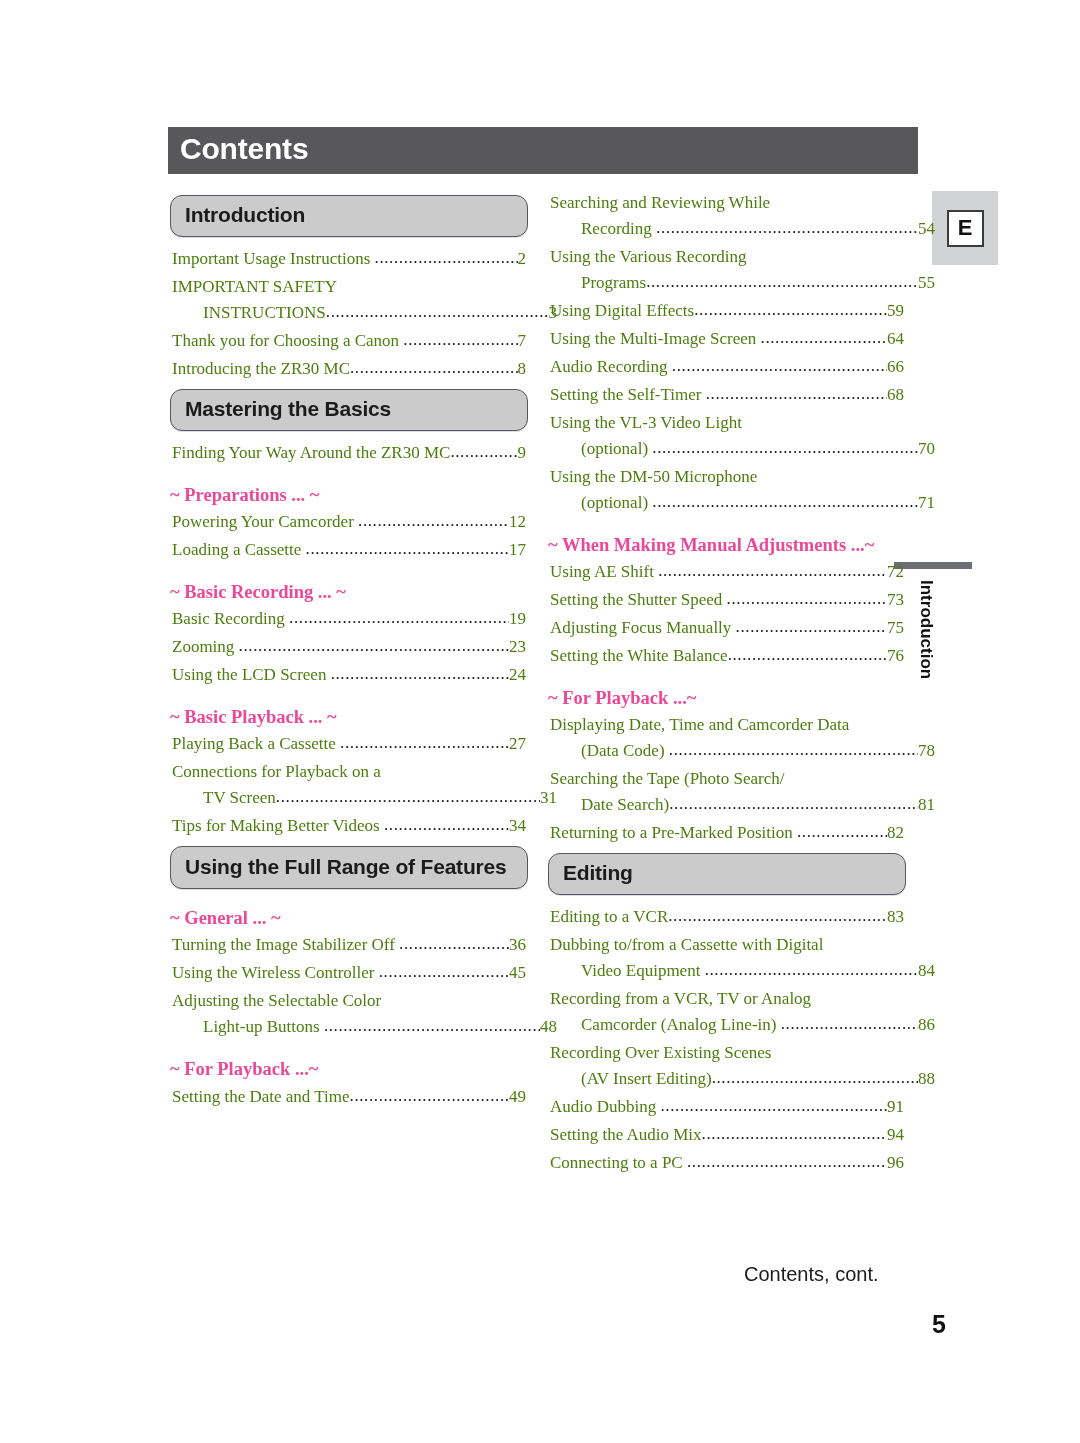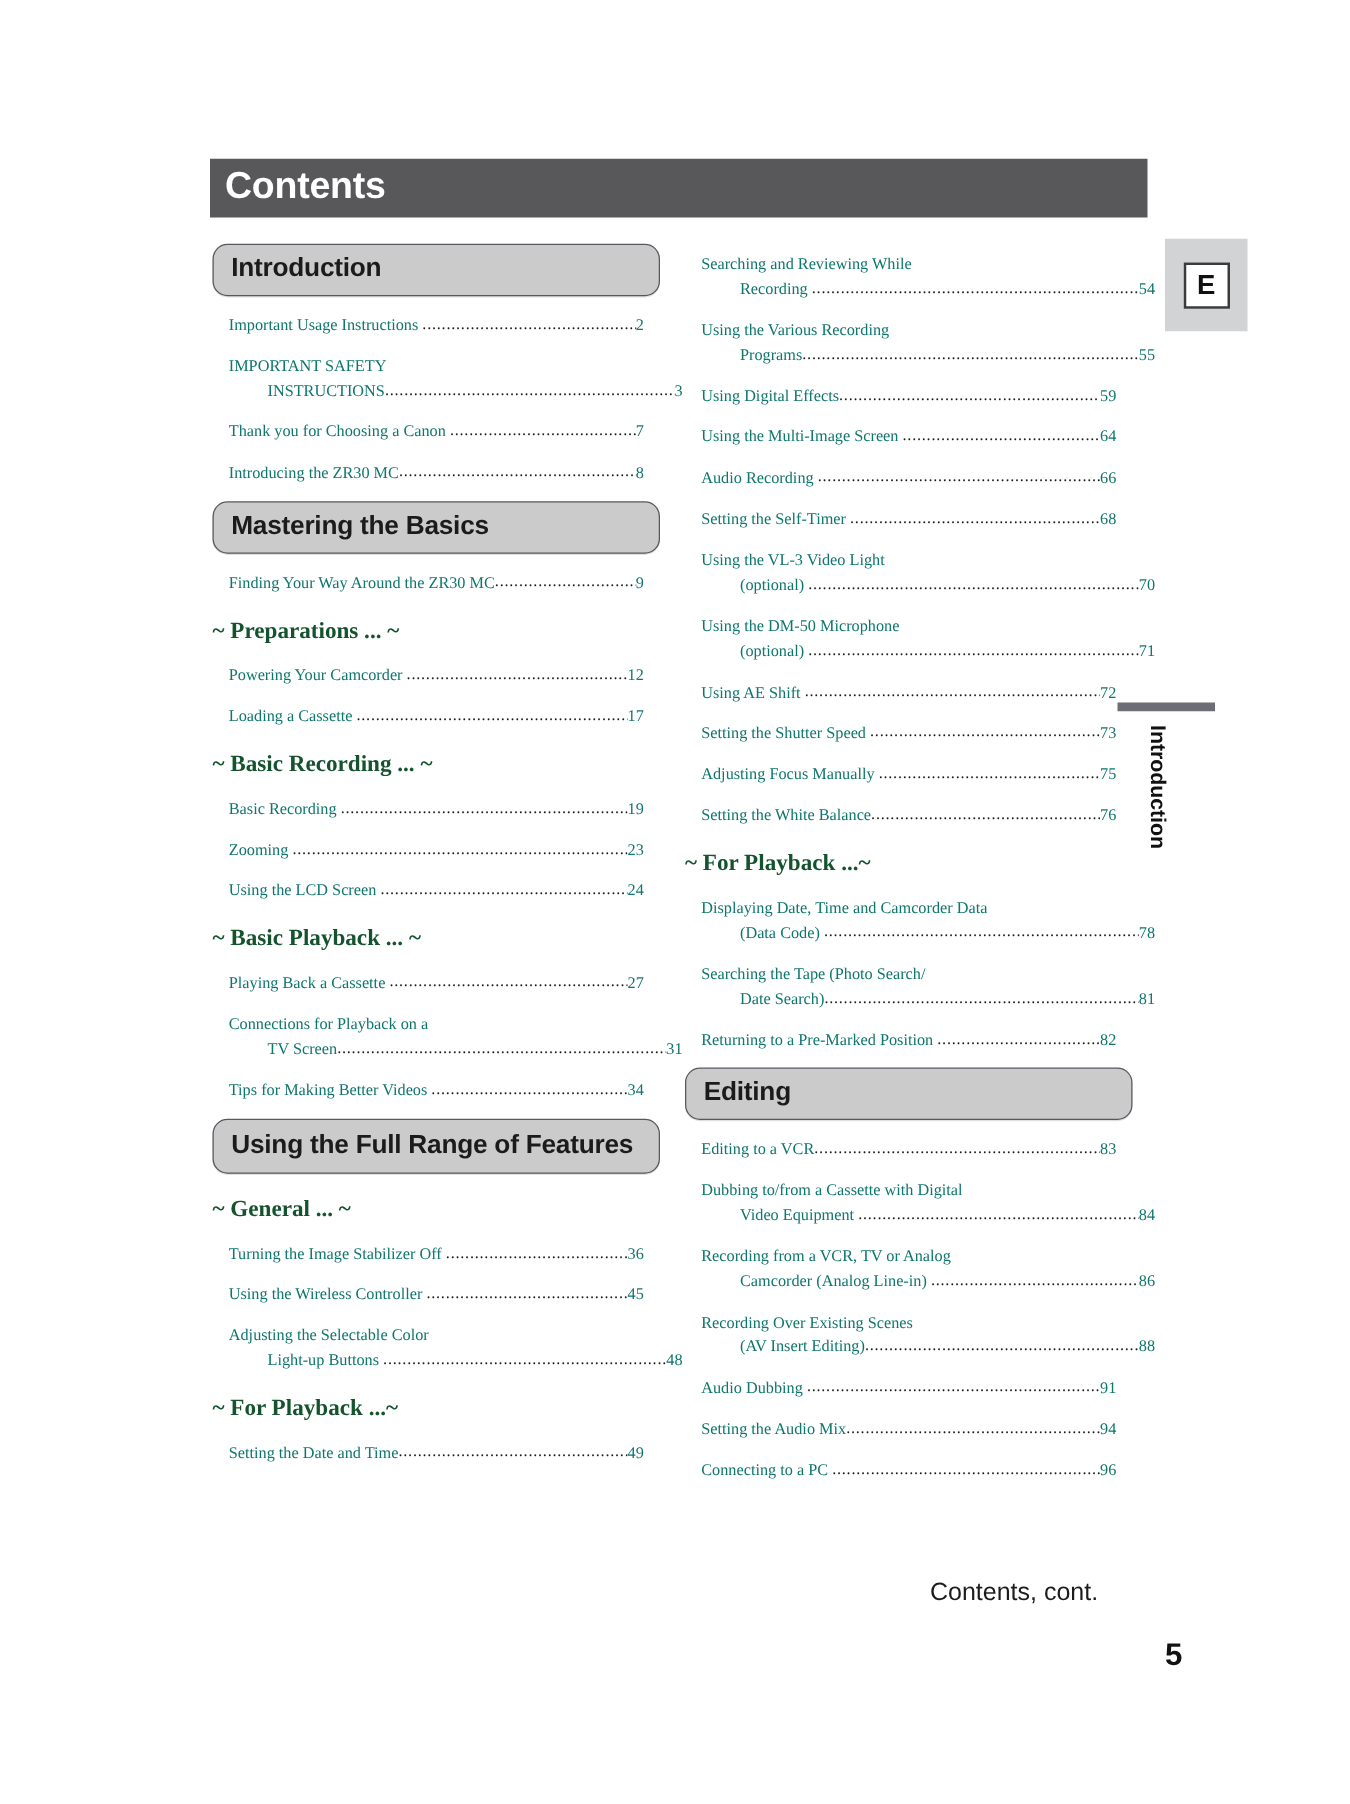--- a/index.html
+++ b/index.html
@@ -119,31 +119,31 @@
     letter-spacing: -0.2px;
     box-shadow: 0 1px 0 rgba(0,0,0,0.12);
   }
   .pill.two-line { padding-top: 8px; padding-bottom: 9px; }
 
   
   .subhead {
     font-family: "Liberation Serif", serif;
     font-weight: bold;
     font-size: 18.5px;
-    color: #14532d;
+    color: #ec4899;
     margin: 17px 0 1px 0;
     line-height: 1.3;
   }
 
   
   .entry {
-    font-size: 13px;
+    font-size: 17px;
     line-height: 1.53;
-    color: #0f766e;
-    margin: 13px;
+    color: #4d7c0f;
+    margin: 2px;
   }
   .entry .row {
     display: flex;
     align-items: baseline;
     width: 100%;
   }
   .entry .row.indent { padding-left: 31px; }
   .entry .txt { white-space: pre; }
   .entry .leader {
     flex: 1 1 auto;
@@ -390,20 +390,21 @@
         </div>
       </div>
       <div class="entry wrap">
         <div class="row plain"><span class="txt">Using the DM-50 Microphone</span></div>
         <div class="row indent">
           <span class="txt">(optional) </span>
           <span class="leader"></span>
           <span class="pg">71</span>
         </div>
       </div>
+      <div class="subhead">~ When Making Manual Adjustments ...~</div>
       <div class="entry">
         <div class="row">
           <span class="txt">Using AE Shift </span>
           <span class="leader"></span>
           <span class="pg">72</span>
         </div>
       </div>
       <div class="entry">
         <div class="row">
           <span class="txt">Setting the Shutter Speed </span>

